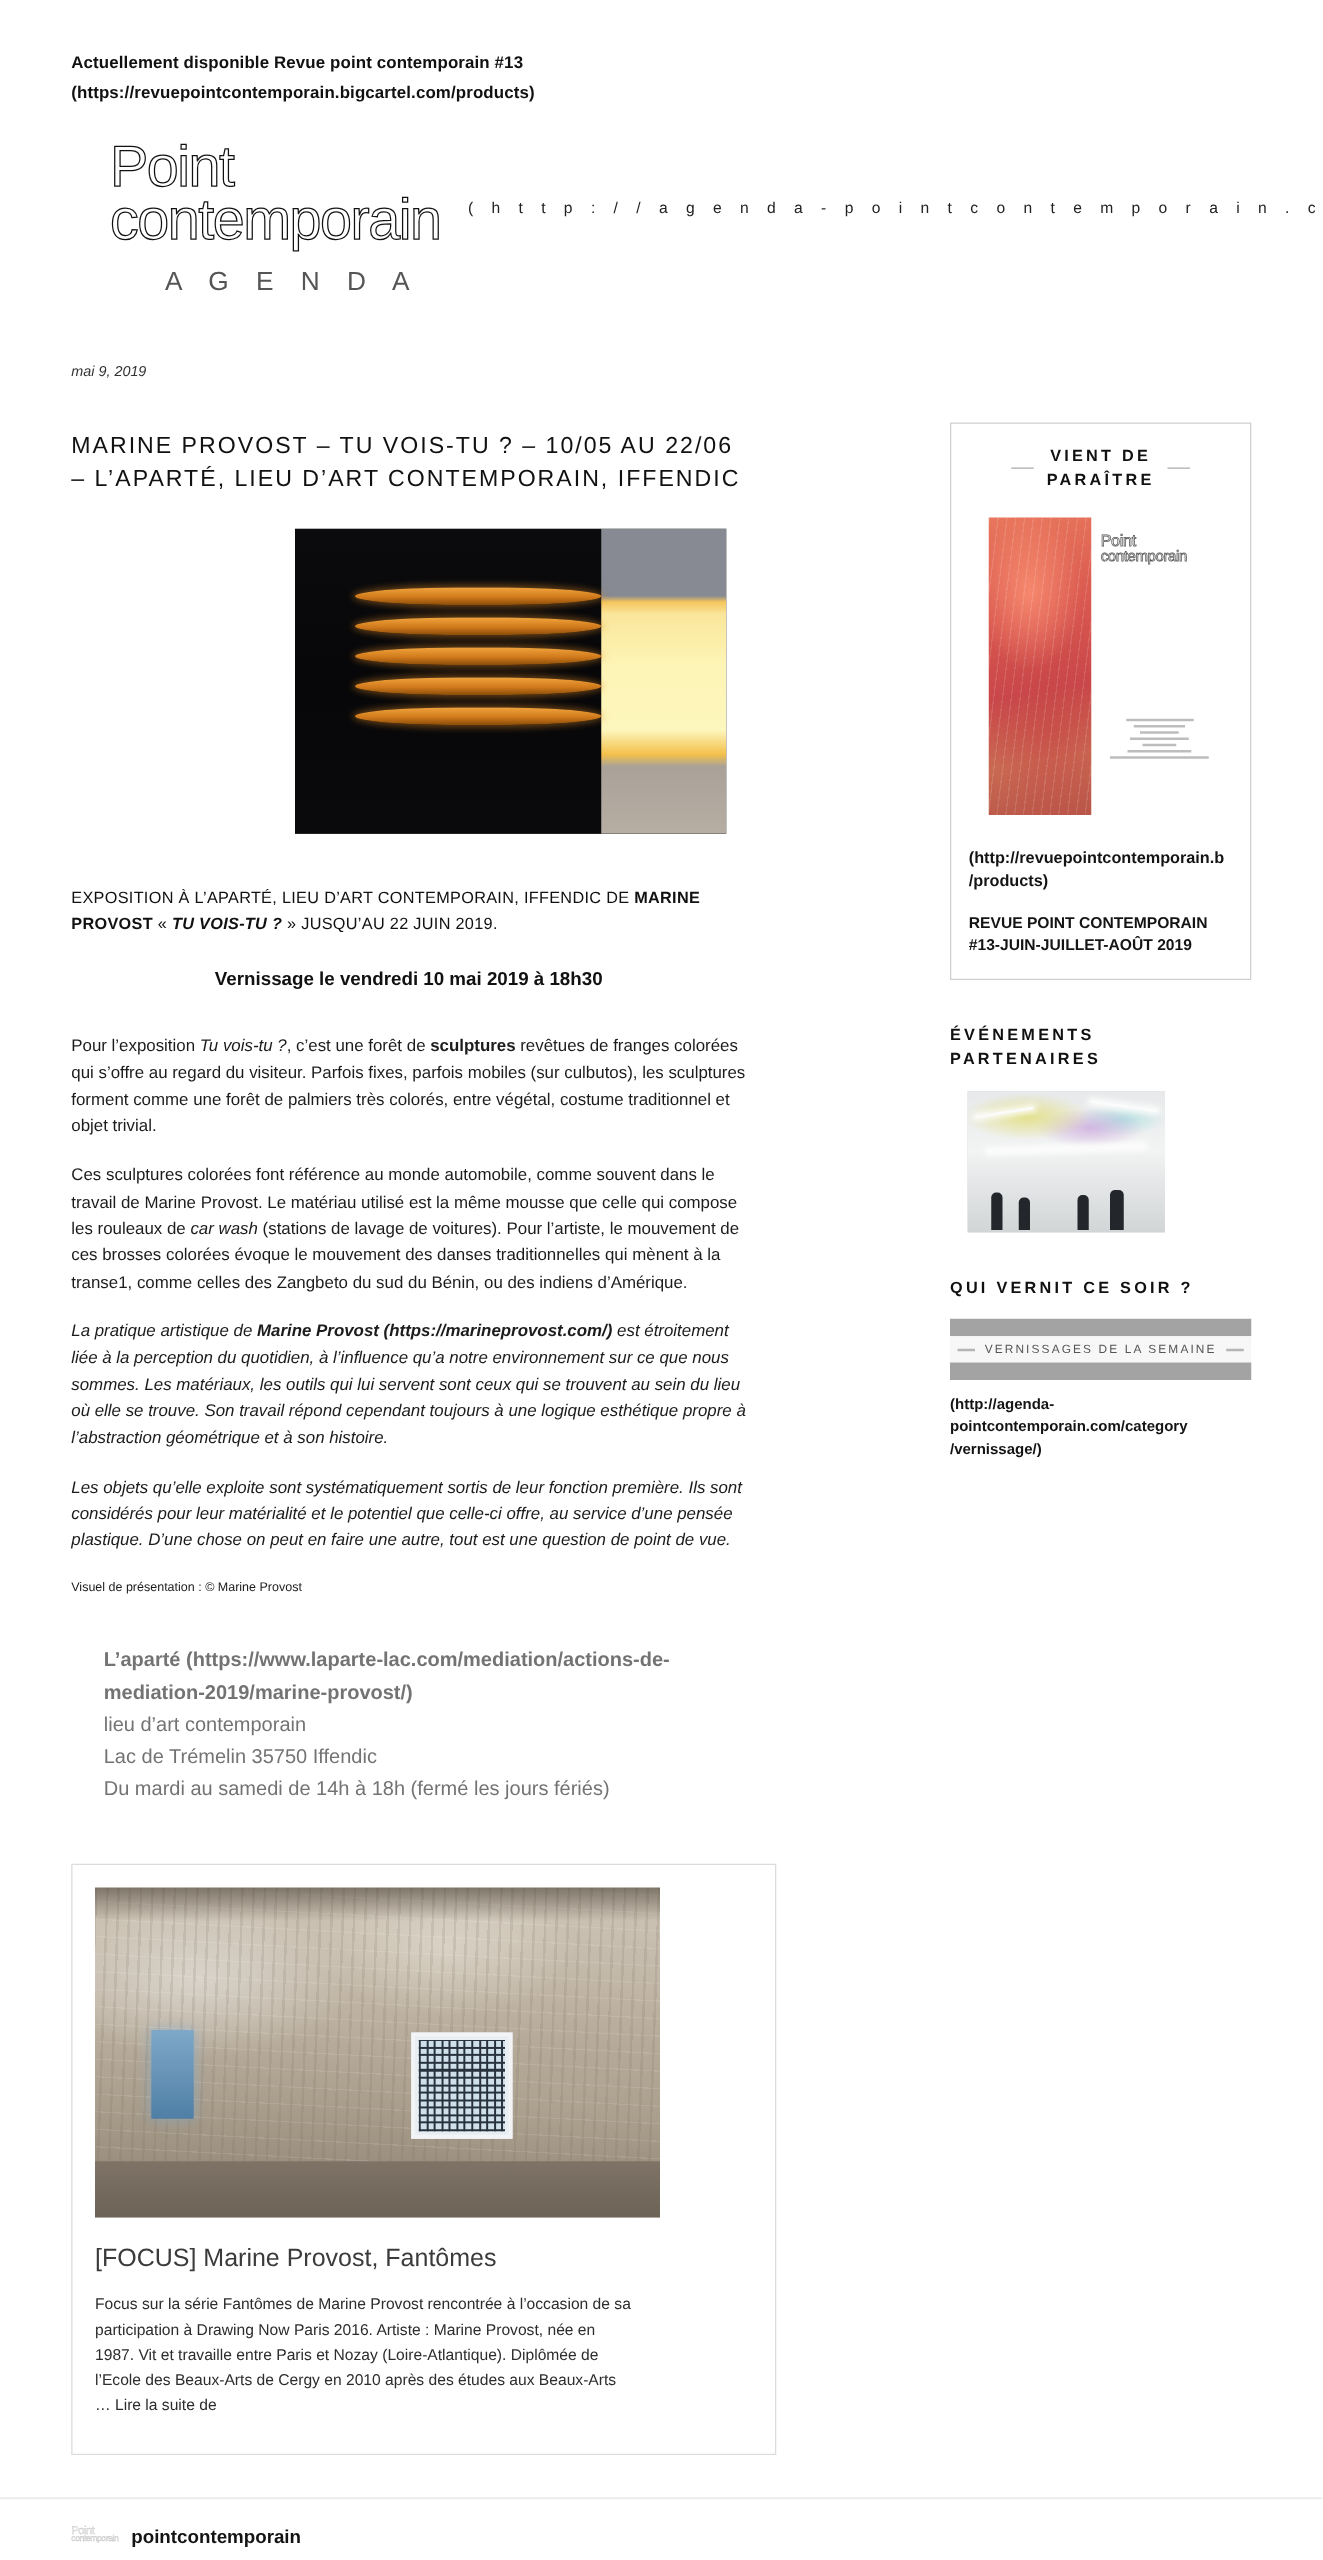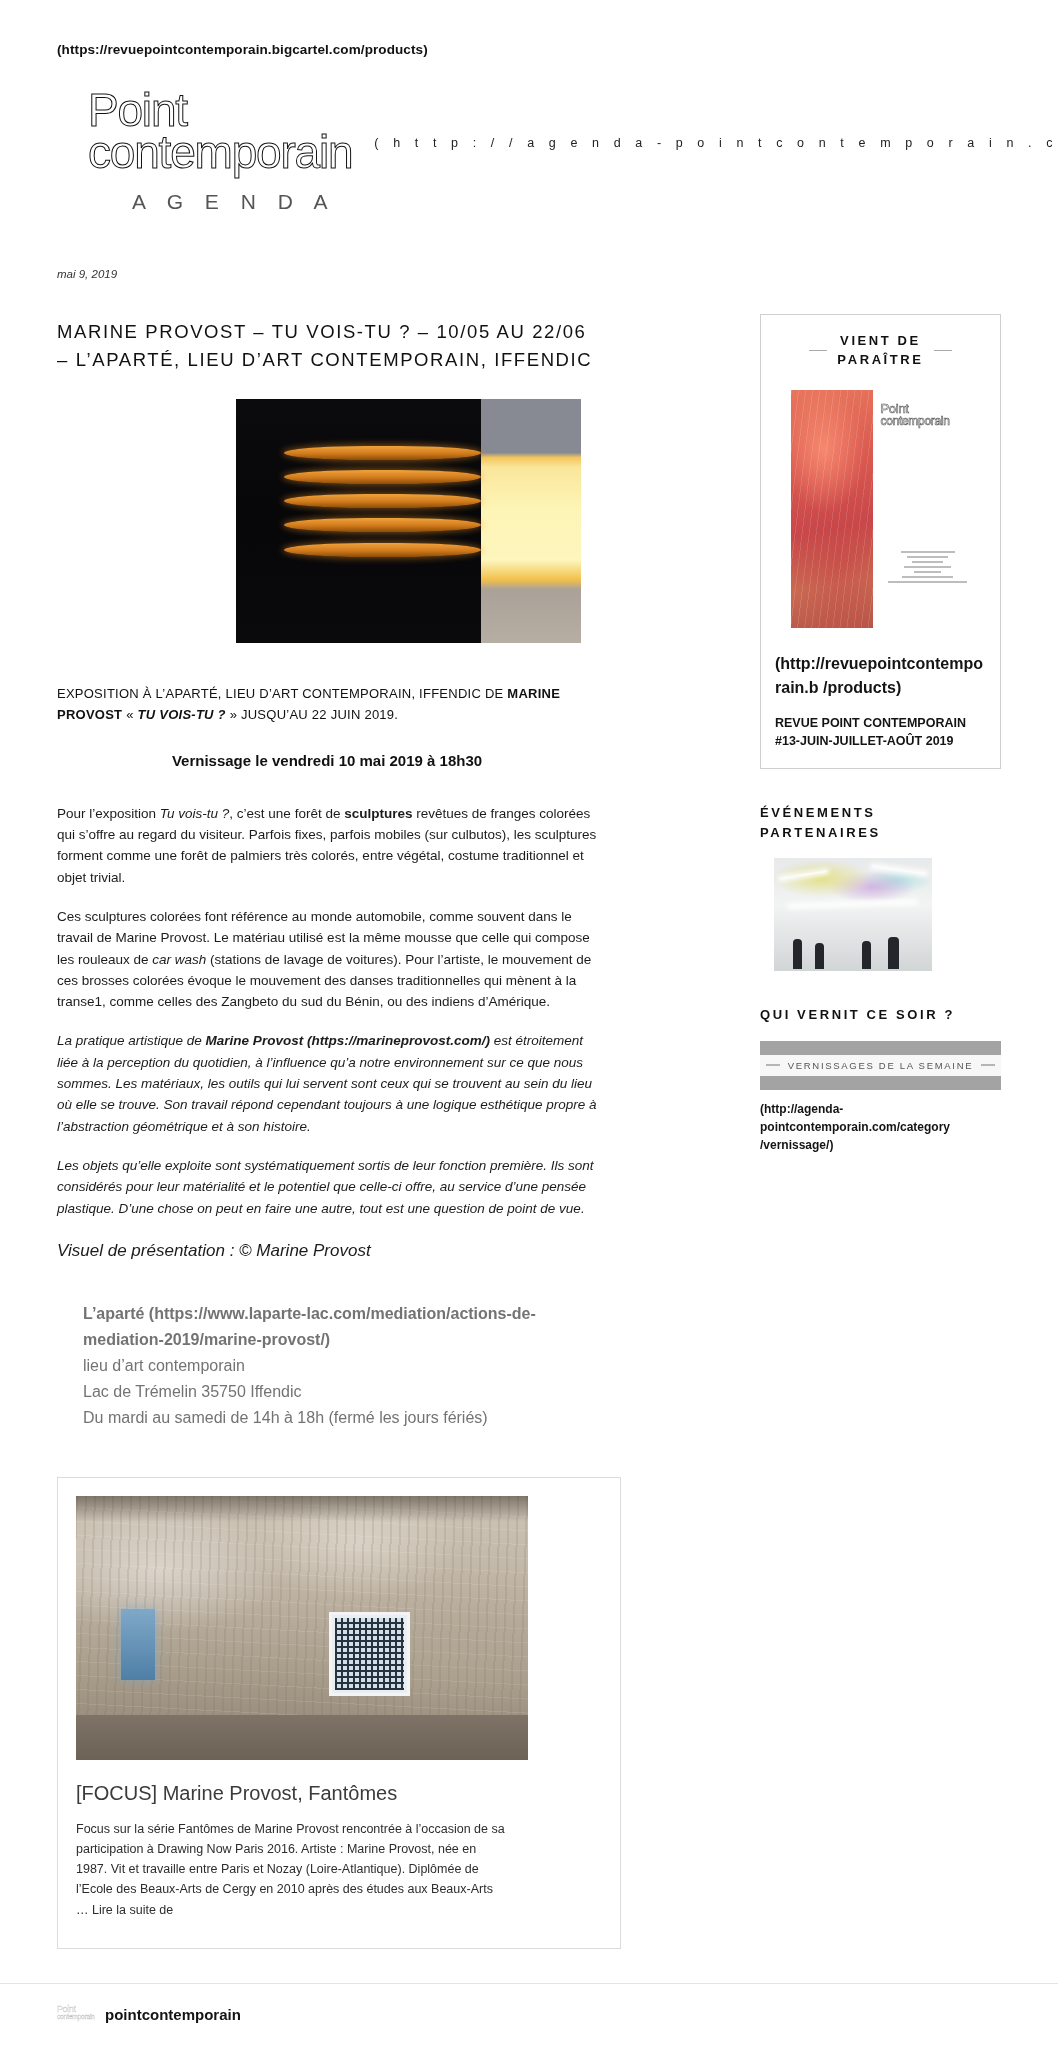--- a/index.html
+++ b/index.html
@@ -93,21 +93,21 @@
     text-align:center; font-size:15px; font-weight:bold;
     margin:26px 0 34px 0; max-width:540px; color:#111;
   }
   .body-p {
     font-size:13.5px; line-height:1.58; color:#1c1c1c;
     max-width:540px; margin:0 0 18px 0;
   }
   .body-p strong { font-weight:bold; }
   .body-p em { font-style:italic; }
   .body-p.italic { font-style:italic; }
-  .credit { font-size:17px; color:#1c1c1c; margin:22px 0 40px 0;font-style:italic; }
+  .credit { font-size:10px; color:#1c1c1c; margin:22px 0 40px 0; }
 
   .venue-block {
     font-size:16px; line-height:1.62; color:#737373;
     margin:0 0 46px 26px; max-width:520px;
   }
   .venue-block .venue-name { font-weight:bold; }
 
   
   .related {
     border:1px solid #dcdcdc; width:564px; margin:0 0 0 0;
@@ -215,21 +215,21 @@
   .cover-logo .cl2 { font-size:12px; }
   .cover-meta {
     position:absolute; left:100px; top:168px; width:90px;
     text-align:center;
   }
   .cover-meta span {
     display:block; height:2px; margin:3px auto;
     background:#bdbdbd;
   }
   .revue-url {
-    font-size:16px; line-height:1.5; color:#141414; font-weight:bold;
+    font-size:13px; line-height:1.5; color:#141414; font-weight:bold;
     word-break:break-all; margin:0 0 14px 0;
   }
   .revue-name {
     font-size:12.5px; line-height:1.45; color:#141414; font-weight:bold;
   }
 
   .vern-banner { margin:6px 0 10px 0; }
   .vern-bar { height:14px; background:#a3a3a3; }
   .vern-mid {
     display:flex; align-items:center; justify-content:center; gap:8px;
@@ -269,20 +269,21 @@
     border:1px solid #e2e2e2; padding:10px 12px; background:#fff;
     font-size:11.5px; font-style:italic; color:#555;
   }
 </style>
 </head>
 <body>
 
 <div class="page">
 
   <div class="notice">
+    <div>Actuellement disponible Revue point contemporain #13</div>
     <div>(https://revuepointcontemporain.bigcartel.com/products)</div>
   </div>
 
   <div class="masthead">
     <div class="logo-block">
       <div class="logo-line">Point</div>
       <div class="logo-line l2">contemporain</div>
       <div class="agenda-word">A G E N D A</div>
     </div>
     <div class="site-url">( h t t p : / / a g e n d a - p o i n t c o n t e m p o r a i n . c o m / )</div>

